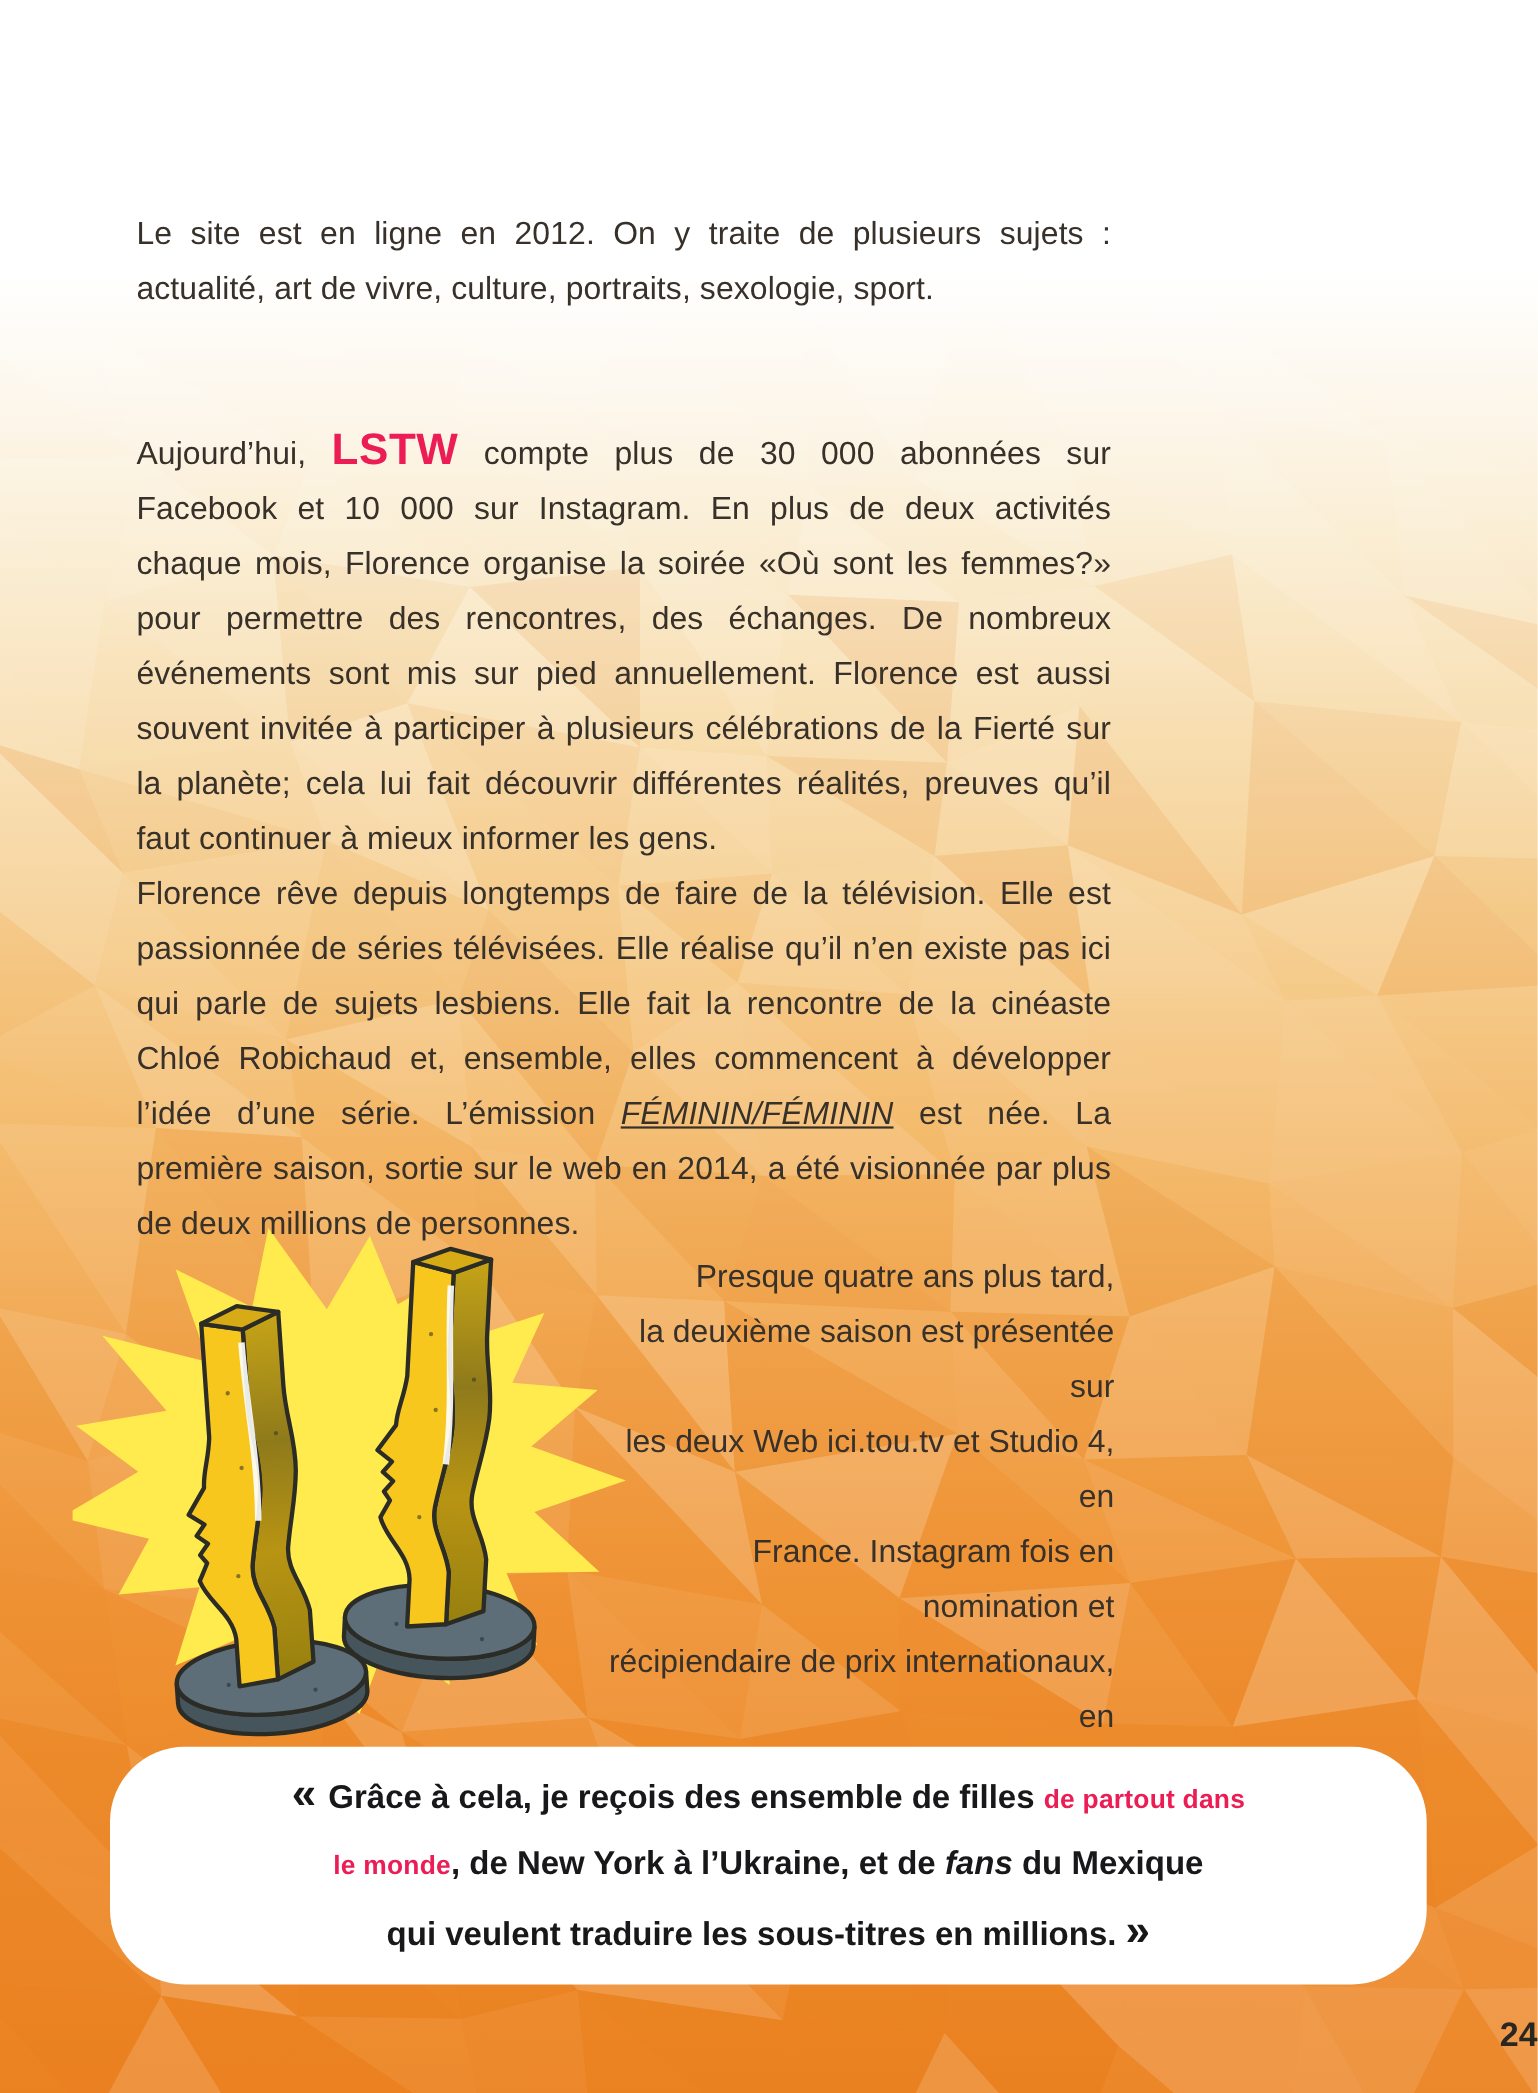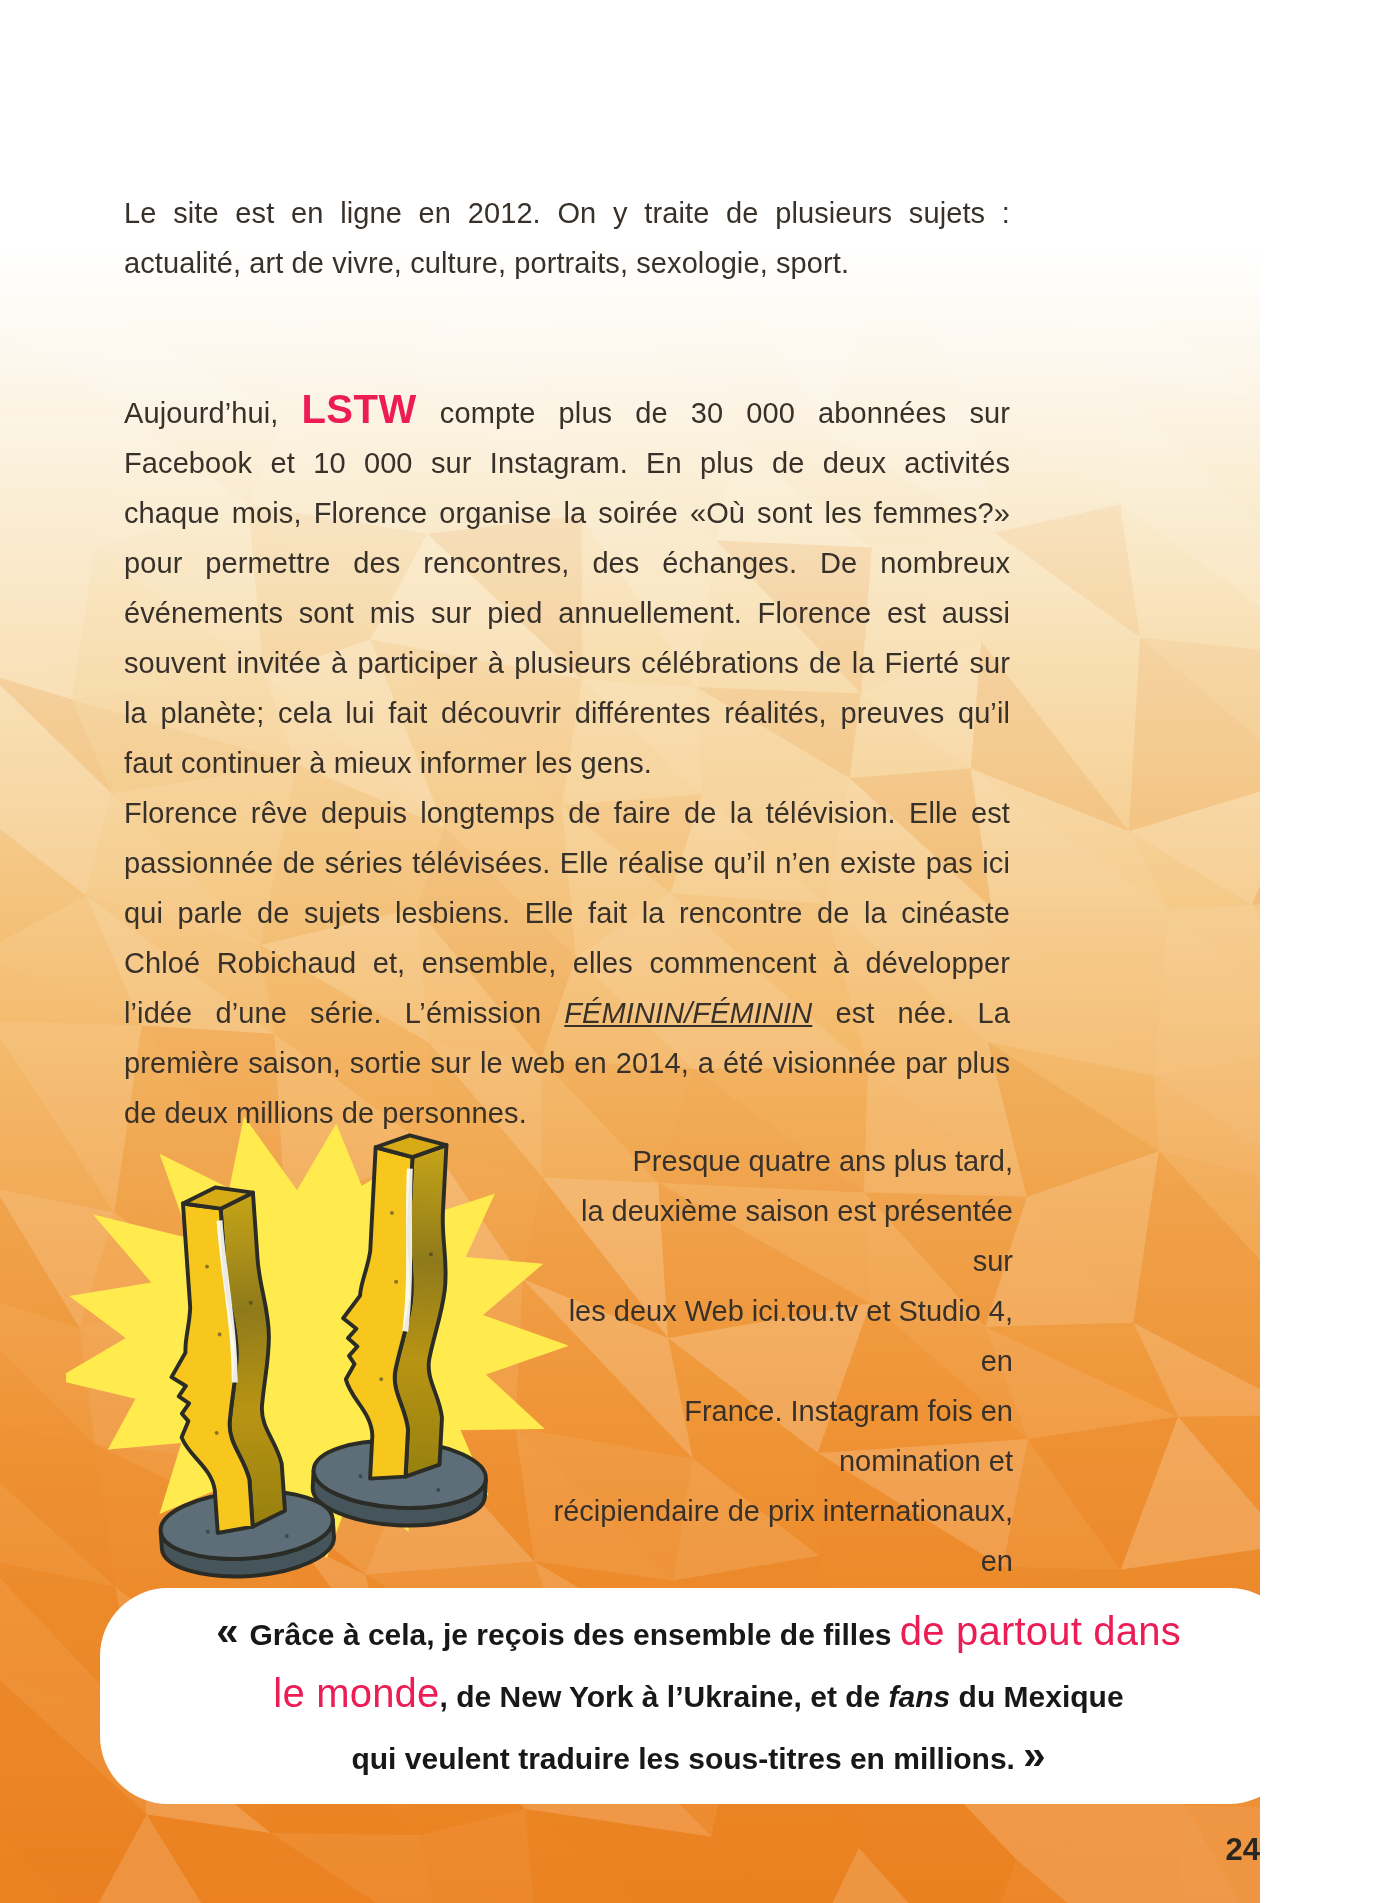--- a/index.html
+++ b/index.html
@@ -1,18 +1,18 @@
 <!DOCTYPE html>
 <html lang="fr"><head>
 <meta charset="utf-8">
 <style>
   html,body{margin:0;padding:0;}
   .page{
     position:relative;
-    width:1260px;height:1903px;
+    width:1398px;height:1903px;
     overflow:hidden;
     font-family:"Liberation Sans","DejaVu Sans",sans-serif;
     color:#38312a;
     background:linear-gradient(180deg,
       #ffffff 0%, #ffffff 13%, #fdf7ec 19%, #faeccf 26%, #f8deb0 34%,
       #f6cd8d 44%, #f4b969 54%, #f2a64e 64%, #f0973a 74%,
       #ee8c2c 84%, #ec8322 100%);
   }
   .facet-layer{position:absolute;inset:0;z-index:0;pointer-events:none;}
   .txt{position:absolute;left:124px;width:886px;font-size:29px;line-height:50px;
@@ -23,21 +23,21 @@
   .award-text{position:absolute;left:543px;width:470px;top:1136px;
       text-align:right;font-size:29px;line-height:50px;z-index:2;}
   .award-highlight{color:#ffdf3b;font-weight:800;font-size:36px;letter-spacing:.3px;}
   .quote-box{
     position:absolute;left:100px;top:1588px;width:1197px;height:216px;
     background:#ffffff;border-radius:68px;z-index:3;
     text-align:center;padding-top:14px;box-sizing:border-box;
   }
   .quote-line{font-size:30px;font-weight:600;line-height:58px;color:#18181a;}
   .q-mark{font-weight:800;font-size:40px;}
-  .q-pink{color:#ec1c55;font-weight:400;font-size:40px;letter-spacing:.2px;}
+  .q-pink{color:#ec1c55;font-weight:700;font-size:24px;letter-spacing:.2px;}
   .q-ital{font-style:italic;}
   .folio{position:absolute;left:0;top:1832px;width:100%;text-align:right;
      font-size:31px;font-weight:600;color:#2a2722;z-index:2;}
 </style>
 </head>
 <body>
 
 <div class="page">
 
   <svg class="facet-layer" width="1398" height="1903" viewBox="0 0 1398 1903">

